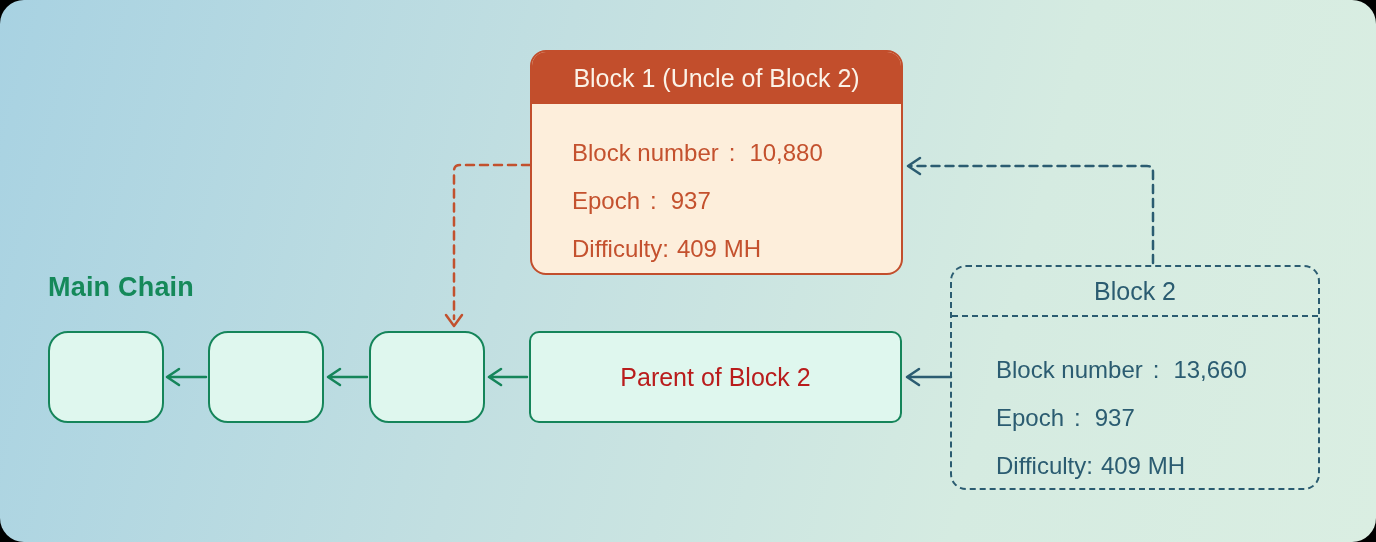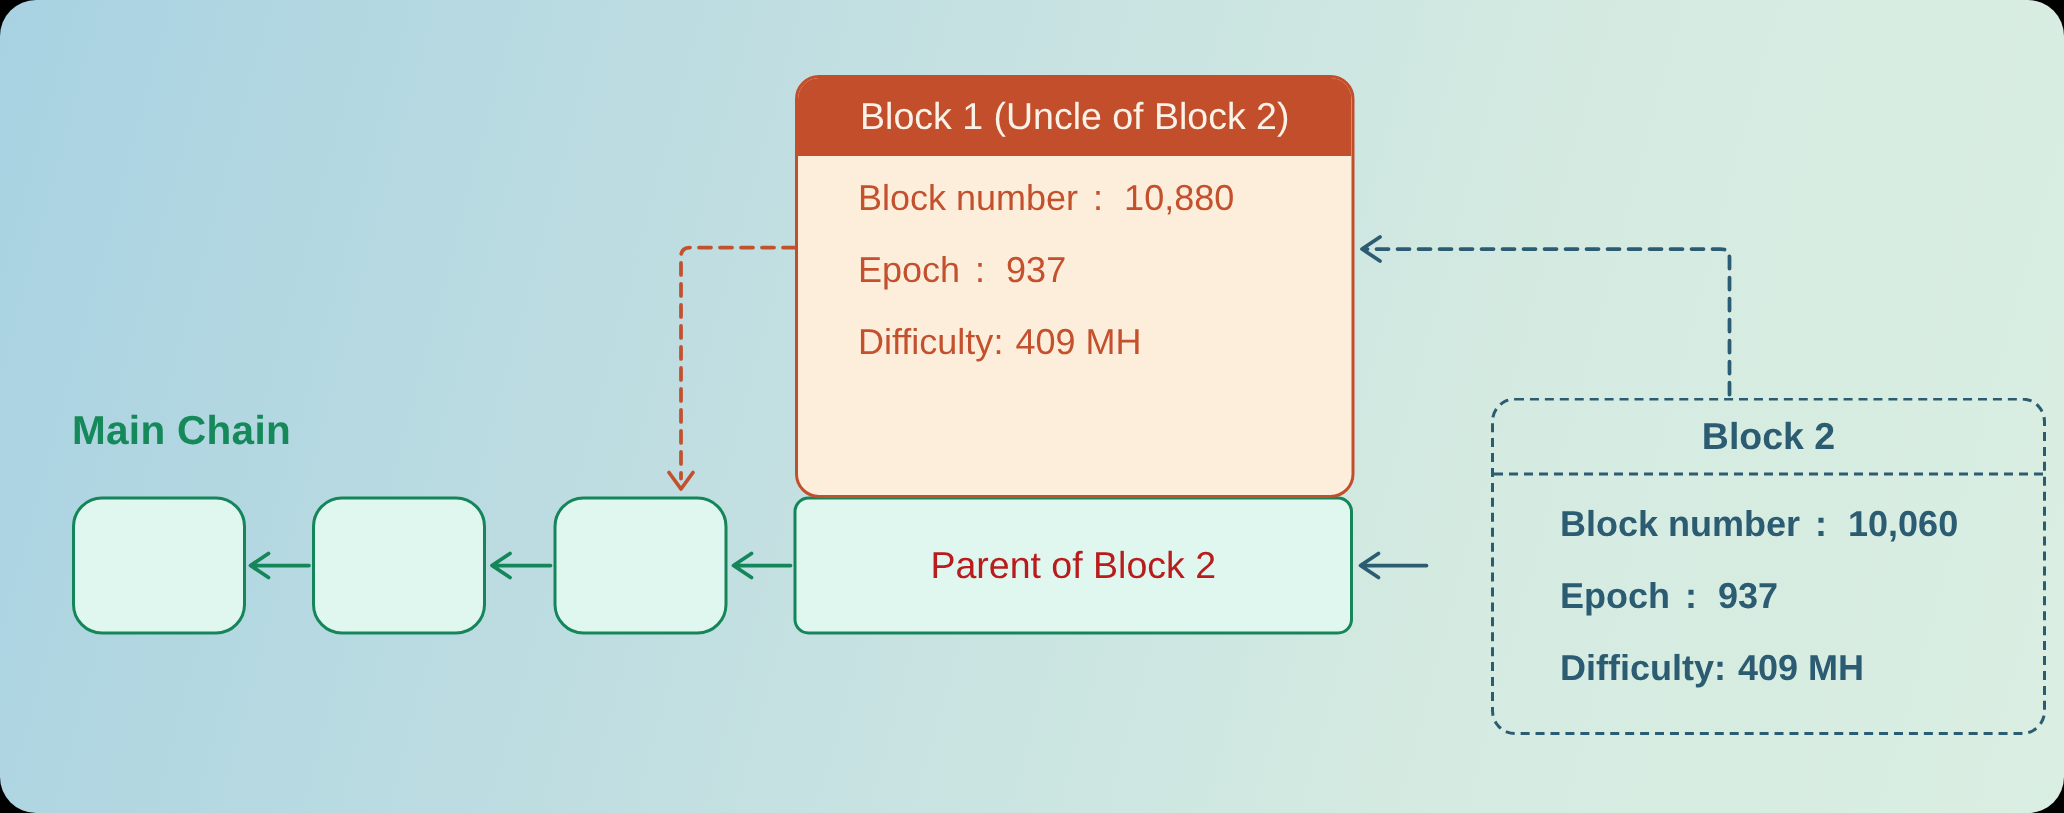--- a/index.html
+++ b/index.html
@@ -47,50 +47,49 @@
     border: 2.5px solid #15855a;
     border-radius: 10px;
     display: flex; align-items: center; justify-content: center;
     font-size: 25px;
     color: #b91c1c;
   }
 
   
   #block1-card {
     left: 530px; top: 50px;
-    width: 373px; height: 282px;
+    width: 373px; height: 225px;
     border: 2px solid #c24e2c;
     border-radius: 16px;
     background: #fdeedb;
     overflow: hidden;
     box-sizing: border-box;
   }
   #block1-header {
     height: 52px;
     background: #c24e2c;
     color: #fbf2e7;
     font-size: 25px;
     display: flex; align-items: center; justify-content: center;
   }
   #block1-body {
     padding: 15px 10px 0 40px;
     color: #c4512e;
     font-size: 24px;
   }
-  .field-row { height: 48px; display: flex; align-items: flex-start; }
+  .field-row { height: 48px; display: flex; align-items: flex-end; }
 
   
   #block2-card {
-    left: 994px; top: 265px;
+    left: 950px; top: 265px;
     width: 370px; height: 225px;
     border: 2px dashed #2b5c71;
     border-radius: 16px;
     box-sizing: border-box;
     color: #2b5c71;
-    font-weight: bold;
   }
   #block2-header {
     height: 48px;
     border-bottom: 2px dashed #2b5c71;
     display: flex; align-items: center; justify-content: center;
     font-size: 25px;
   }
   #block2-body {
     padding: 19px 10px 0 44px;
     font-size: 24px;
@@ -164,21 +163,21 @@
       </div>
     </div>
   </div>
 
   <div id="block2-card" class="abs">
     <div id="block2-header">Block 2</div>
     <div id="block2-body">
       <div class="field-row">
         <span>Block number</span>
           <span class="sep-wide">:</span>
-          <span>10,060</span>
+          <span>13,660</span>
       </div>
       <div class="field-row">
         <span>Epoch</span>
           <span class="sep-wide">:</span>
           <span>937</span>
       </div>
       <div class="field-row">
         <span>Difficulty</span>
           <span class="sep-tight">:</span>
           <span>409 MH</span>

